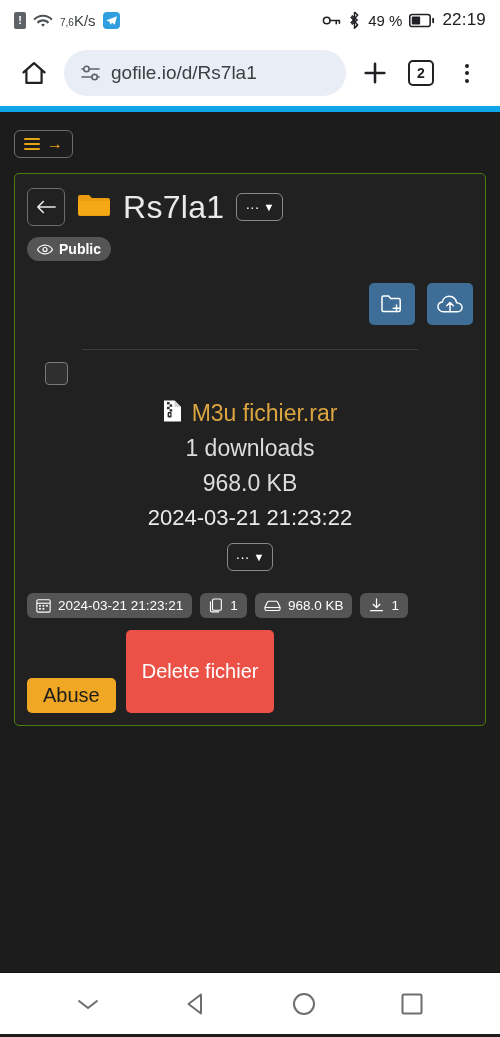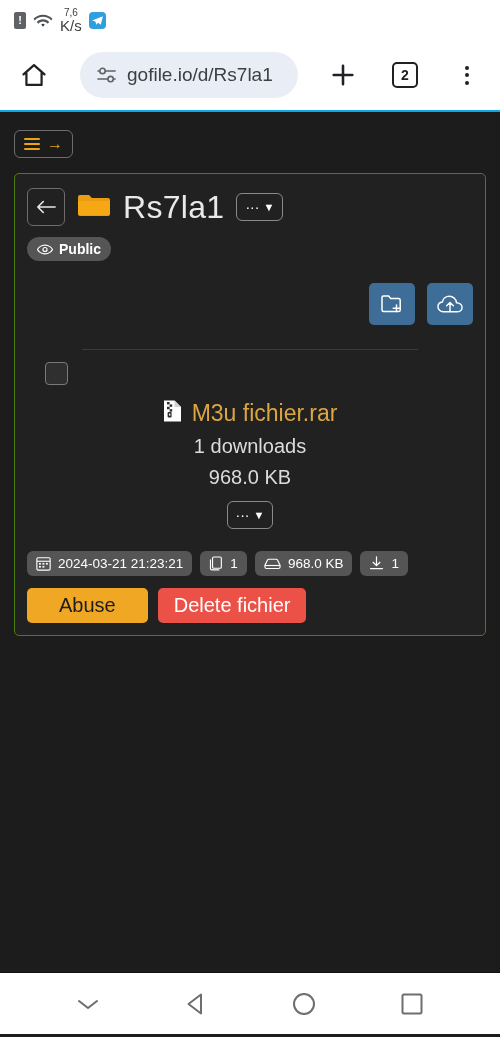--- a/index.html
+++ b/index.html
@@ -10,40 +10,40 @@
     overflow: hidden;
   }
 
   
   .statusbar {
     height: 40px; background: #ffffff;
     display: flex; align-items: center; justify-content: space-between;
     padding: 0 14px; color: #202124;
   }
   .sb-left, .sb-right { display: flex; align-items: center; gap: 7px; }
-  .sb-speed { display: flex; flex-direction: column; align-items: center;
+  .sb-speed { display: flex; align-items: flex-end;
               line-height: 1.0; font-size: 10px; color: #3c4043; }
   .sb-speed .u { font-size: 15px; }
   .sb-time { font-size: 17px; letter-spacing: .2px; color: #202124; }
   .sb-pct { font-size: 15px; }
   .tg-icon {
     width: 17px; height: 17px; border-radius: 4px; background: #2f9fe0;
     display: flex; align-items: center; justify-content: center;
   }
   .warn-icon {
     width: 12px; height: 17px; background: #5f6368; border-radius: 2px;
     color: #fff; font-size: 11px; font-weight: bold;
     display: flex; align-items: center; justify-content: center;
   }
 
   
   .browserbar {
     height: 72px; background: #ffffff;
-    display: flex; align-items: center; gap: 20px; padding: 0 12px;
-    border-bottom: 2px solid #0ea5e9;
+    display: flex; align-items: center; gap: 4px; padding: 0 12px;
+    border-bottom: 6px solid #0ea5e9;
   }
   .home-btn { width: 44px; height: 44px; display: flex; align-items: center;
               justify-content: center; }
   .urlbar {
     flex: 1; height: 46px; background: #e9eef6; border-radius: 23px;
     display: flex; align-items: center; gap: 9px; padding: 0 16px;
     margin: 0 4px; overflow: hidden;
   }
   .url-text {
     font-size: 19px; color: #3c4043; white-space: nowrap;
@@ -119,21 +119,21 @@
   .checkbox {
     width: 23px; height: 23px; border: 1px solid #7a7a7a; border-radius: 4px;
     background: #2f2f2f; display: block;
   }
 
   .file-block { text-align: center; margin-top: 14px; }
   .file-name-row {
     display: flex; align-items: center; justify-content: center; gap: 10px;
   }
   .file-name { font-size: 23px; color: #dba540; text-align: center; }
-  .file-meta { font-size: 20px; color: #dcdcdc; margin-top: 8px; }
+  .file-meta { font-size: 23px; color: #dcdcdc; margin-top: 8px; }
   .file-date { font-size: 22px; color: #eaeaea; margin-top: 8px; }
 
   .dl-row {
     display: flex; align-items: center; justify-content: center; gap: 8px;
     margin-top: 12px;
   }
   .dl-btn {
     display: inline-flex; align-items: center; gap: 8px;
     border: 1px solid #8a8a8a; border-radius: 6px; background: transparent;
     color: #ffffff; font-size: 20px; padding: 6px 14px;
@@ -144,21 +144,21 @@
   }
   .stat {
     display: inline-flex; align-items: center; gap: 7px;
     background: #555555; color: #ffffff; border-radius: 6px;
     padding: 5px 9px; font-size: 13.5px; font-weight: 400;
   }
 
   .btn-row { display: flex; gap: 10px; margin-top: 12px; }
   .btn-abuse {
     background: #f0a724; color: #1d1d1d; border: none; border-radius: 5px;
-    font-size: 20px; padding: 6px 32px;
+    font-size: 20px; padding: 6px 16px; margin-top: 48px;
   }
   .btn-delete {
     background: #eb5147; color: #ffffff; border: none; border-radius: 5px;
     font-size: 20px; padding: 6px 16px;
   }
 
   
   .navbar {
     height: 62px; background: #ffffff;
     display: flex; align-items: center; justify-content: space-around;
@@ -180,20 +180,37 @@
     </svg>
     <span class="sb-speed">
       <span>7,6</span>
       <span class="u">K/s</span>
     </span>
     <span class="tg-icon">
       <svg width="13" height="11" viewBox="0 0 24 20">
           <path d="M22 2L2 10l6 2 2 6 3-4 5 4 4-16z" fill="#ffffff"></path>
         </svg>
     </span>
+  </div>
+  <div class="sb-right">
+    <svg width="19" height="15" viewBox="0 0 24 18">
+      <circle cx="6" cy="9" r="4.2" fill="none" stroke="#202124" stroke-width="2"></circle>
+      <path d="M10.2 9H22M18 9v4M22 9v3.5" stroke="#202124" stroke-width="2" fill="none" stroke-linecap="round"></path>
+    </svg>
+    <svg width="13" height="18" viewBox="0 0 14 20">
+      <path d="M4 5l6 5-6 5M7 1v18l3.5-3.5M7 10L3 6.5M7 10l-4 3.5" stroke="#202124" stroke-width="1.6" fill="none"></path>
+      <path d="M7 1l3.5 3.5L3 13.5M7 19l3.5-3.5L3 6.5" stroke="#202124" stroke-width="1.6" fill="none"></path>
+    </svg>
+    <span class="sb-pct">49 %</span>
+    <svg width="26" height="15" viewBox="0 0 28 15">
+      <rect x="0.8" y="1" width="22" height="13" rx="2.5" fill="none" stroke="#202124" stroke-width="1.7"></rect>
+      <rect x="3" y="3.2" width="9" height="8.6" rx="1" fill="#202124"></rect>
+      <rect x="25" y="4.5" width="2" height="6" rx="1" fill="#202124"></rect>
+    </svg>
+    <span class="sb-time">22:19</span>
   </div>
 </div>
 
 <div class="browserbar">
   <div class="home-btn">
     <svg width="28" height="28" viewBox="0 0 24 24">
       <path d="M3 11.5L12 3.5l9 8M5.5 10.2V20.5h13V10.2" fill="none" stroke="#202124" stroke-width="1.9" stroke-linejoin="round" stroke-linecap="round"></path>
     </svg>
   </div>
   <div class="urlbar">
@@ -296,20 +313,21 @@
             <rect x="4" y="7.8" width="2.6" height="2.4" fill="#2b2b2b"></rect>
             <rect x="6.6" y="10.2" width="2.6" height="2.4" fill="#2b2b2b"></rect>
             <rect x="4.6" y="13" width="4" height="5.4" rx="1" fill="#2b2b2b"></rect>
             <rect x="6" y="14.6" width="1.4" height="2" fill="#ffffff"></rect>
           </svg>
         </span>
         <span class="file-name">M3u fichier.rar</span>
       </div>
       <div class="file-meta">1 downloads</div>
       <div class="file-meta">968.0 KB</div>
+      <div class="file-date">2024-03-21 21:23:22</div>
 
       <div class="dl-row">
         <span class="dd-btn">
           <span>···</span>
           <span class="caret">▼</span>
         </span>
       </div>
     </div>
 
     <div class="stat-row">

